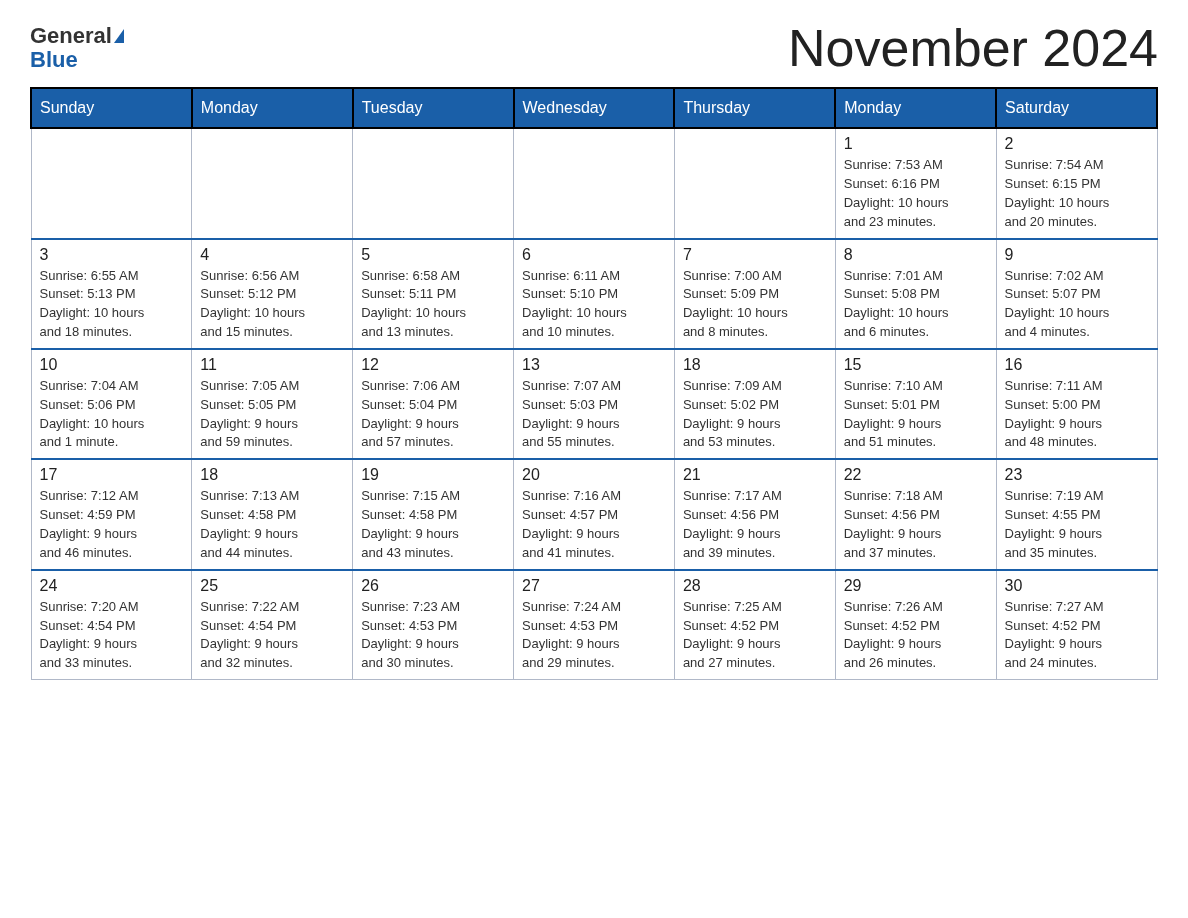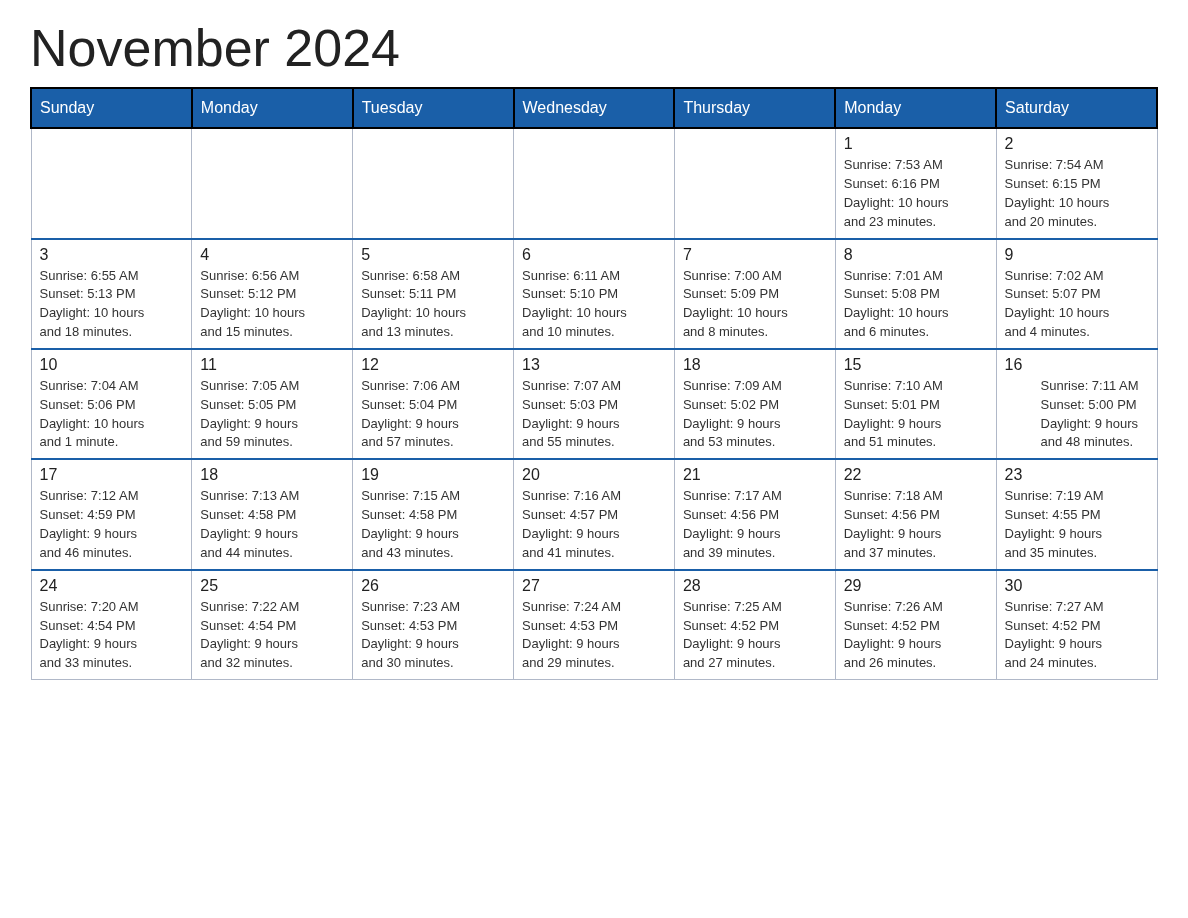--- a/index.html
+++ b/index.html
@@ -99,20 +99,29 @@
       background: #f9f9f9;
     }
     .row-top-border td {
       border-top: 2px solid #1a5fa8;
     }
   </style>
 </head>
 <body>
 
 <div class="header">
+  <div class="logo">
+    <div class="logo-line">
+      <span class="logo-text">General</span>
+      <span class="logo-triangle"></span>
+    </div>
+    <div>
+      <span class="logo-blue-text">Blue</span>
+    </div>
+  </div>
   <div class="title-block">
     <div class="month-year">November 2024</div>
   </div>
 </div>
 
 <table class="calendar">
   <thead>
     <tr>
     <th>Sunday</th>
         <th>Monday</th>
@@ -234,21 +243,21 @@
         </td>
         <td>
           <span class="day-number">15</span>
           <div class="day-info" style="white-space: pre-line;">Sunrise: 7:10 AM
 Sunset: 5:01 PM
 Daylight: 9 hours
 and 51 minutes.</div>
         </td>
         <td>
           <span class="day-number">16</span>
-          <div class="day-info" style="white-space: pre-line; margin-left: 36px;">Sunrise: 7:11 AM
+          <div class="day-info" style="white-space: pre-line;">Sunrise: 7:11 AM
 Sunset: 5:00 PM
 Daylight: 9 hours
 and 48 minutes.</div>
         </td>
       </tr>
       <tr class="row-top-border">
         <td>
           <span class="day-number">17</span>
           <div class="day-info" style="white-space: pre-line;">Sunrise: 7:12 AM
 Sunset: 4:59 PM

